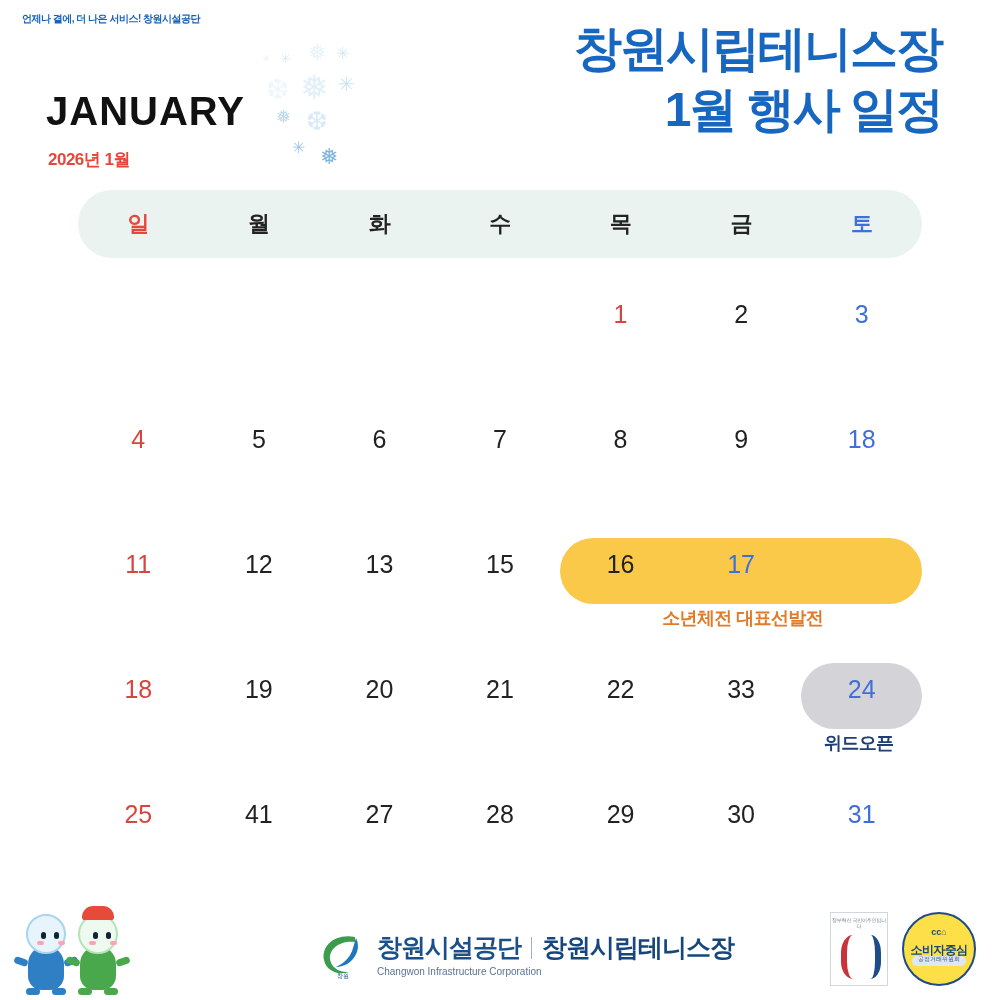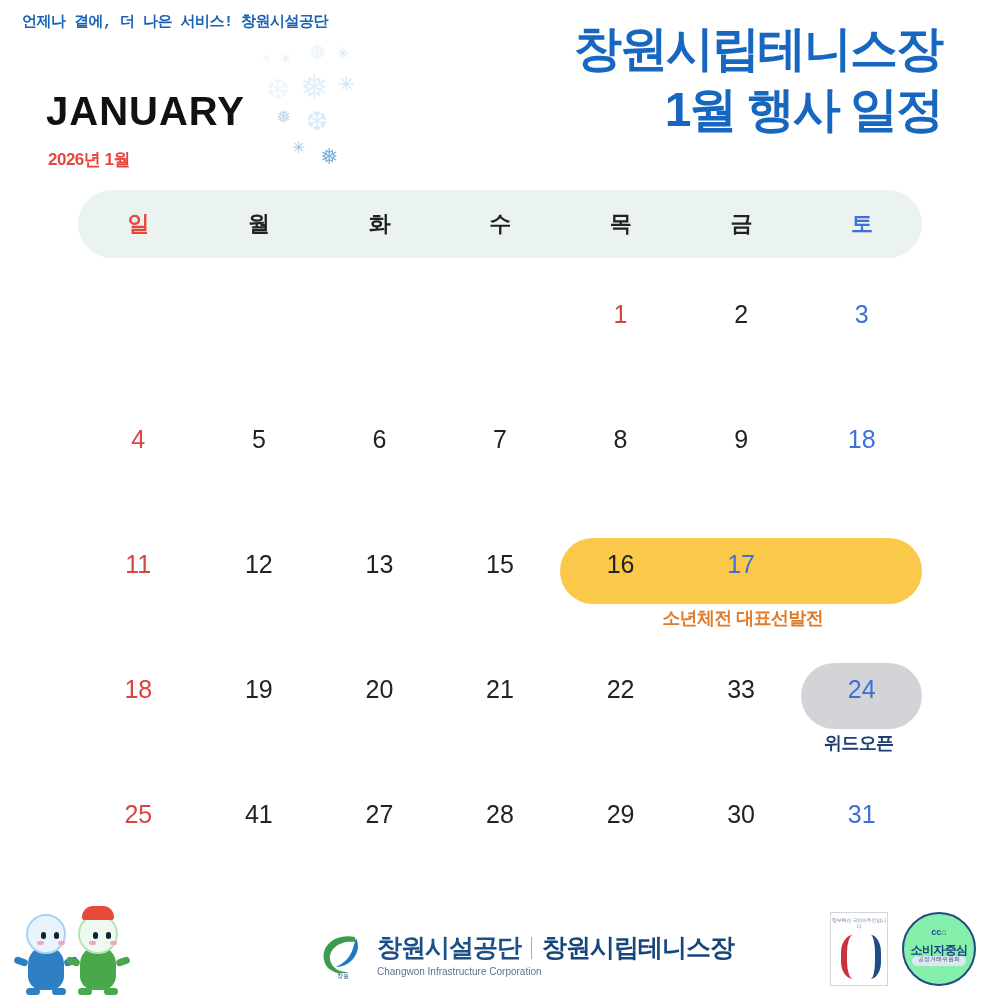--- a/index.html
+++ b/index.html
@@ -10,23 +10,22 @@
     font-family:"Liberation Sans", sans-serif;
     position:relative;
     overflow:hidden;
   }
 
   
   .header { position:relative; height:190px; }
 
   .slogan {
     position:absolute; left:22px; top:12px;
-    font-size:15px; font-weight:bold; color:#1a62b5;
+    font-size:10px; font-weight:bold; color:#1a62b5;
     letter-spacing:-0.5px;
-    font-family:Liberation Mono, monospace;
   }
   .month-en {
     position:absolute; left:46px; top:71px;
     font-size:40px; font-weight:bold; color:#111111;
     letter-spacing:1px; line-height:1;margin-top:20px;
   }
   .month-ko {
     position:absolute; left:48px; top:148px;
     font-size:17px; font-weight:bold; color:#e8463c;
     letter-spacing:-0.5px;
@@ -171,21 +170,21 @@
 
   .cert-marks { position:absolute; right:24px; bottom:14px; display:flex; gap:14px; align-items:flex-end; }
   .cert1 {
     width:58px; height:74px; border:1px solid #cfd6dd; background:#fff;
     position:relative; overflow:hidden;
   }
   .cert1 .t { position:absolute; top:4px; left:0; width:100%; text-align:center; font-size:5px; color:#6b7a88; letter-spacing:-0.2px;}
   .cert1 .swoosh-r { position:absolute; bottom:6px; left:10px; width:30px; height:44px; border-left:6px solid #c8343c; border-radius:40% 0 0 40%; }
   .cert1 .swoosh-b { position:absolute; bottom:6px; left:24px; width:26px; height:44px; border-right:6px solid #1f4b86; border-radius:0 40% 40% 0; }
   .cert2 {
-    width:74px; height:74px; border-radius:50%; background:#86efac;
+    width:74px; height:74px; border-radius:50%; background:#fde047;
     border:2px solid #1f4b86; position:relative;
   }
   .cert2 .ct { position:absolute; top:13px; left:0; width:100%; text-align:center; font-size:9px; color:#1f4b86; font-weight:bold; }
   .cert2 .cm { position:absolute; top:28px; left:0; width:100%; text-align:center; font-size:12px; color:#16467c; font-weight:bold; letter-spacing:-0.6px;}
   .cert2 .band { position:absolute; bottom:18px; left:8px; right:8px; height:10px; background:#dfe8f2; border-radius:5px; }
   .cert2 .bandtxt { position:absolute; bottom:20px; left:0; width:100%; text-align:center; font-size:6px; color:#30567f; }
 </style>
 </head>
 <body>
 

